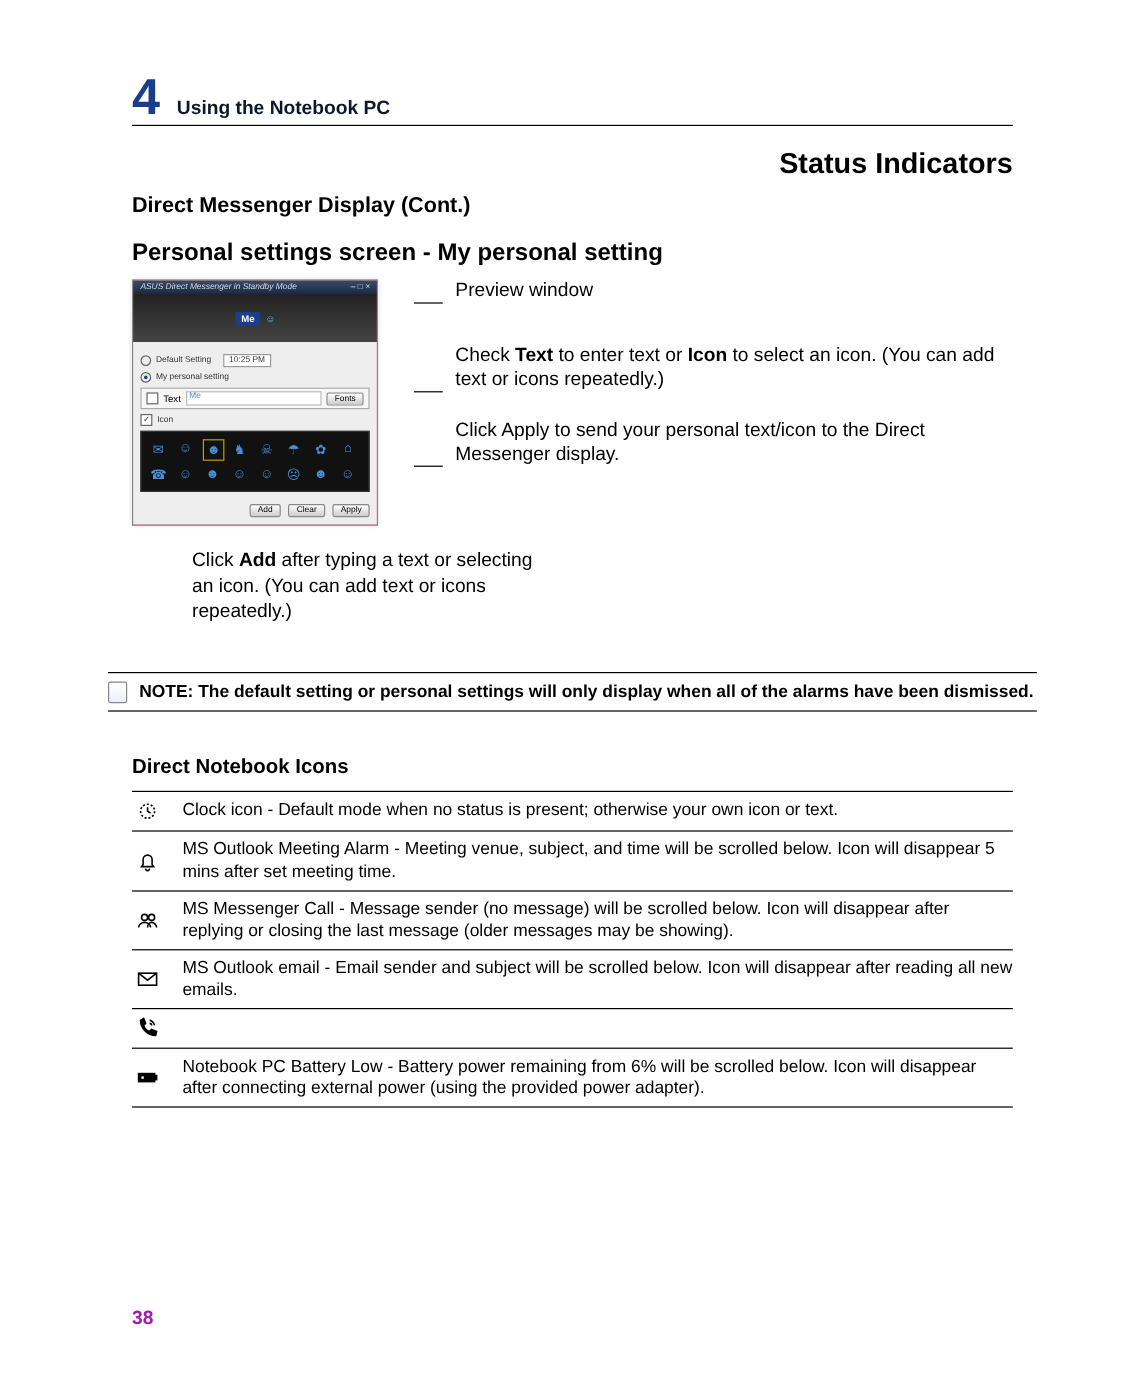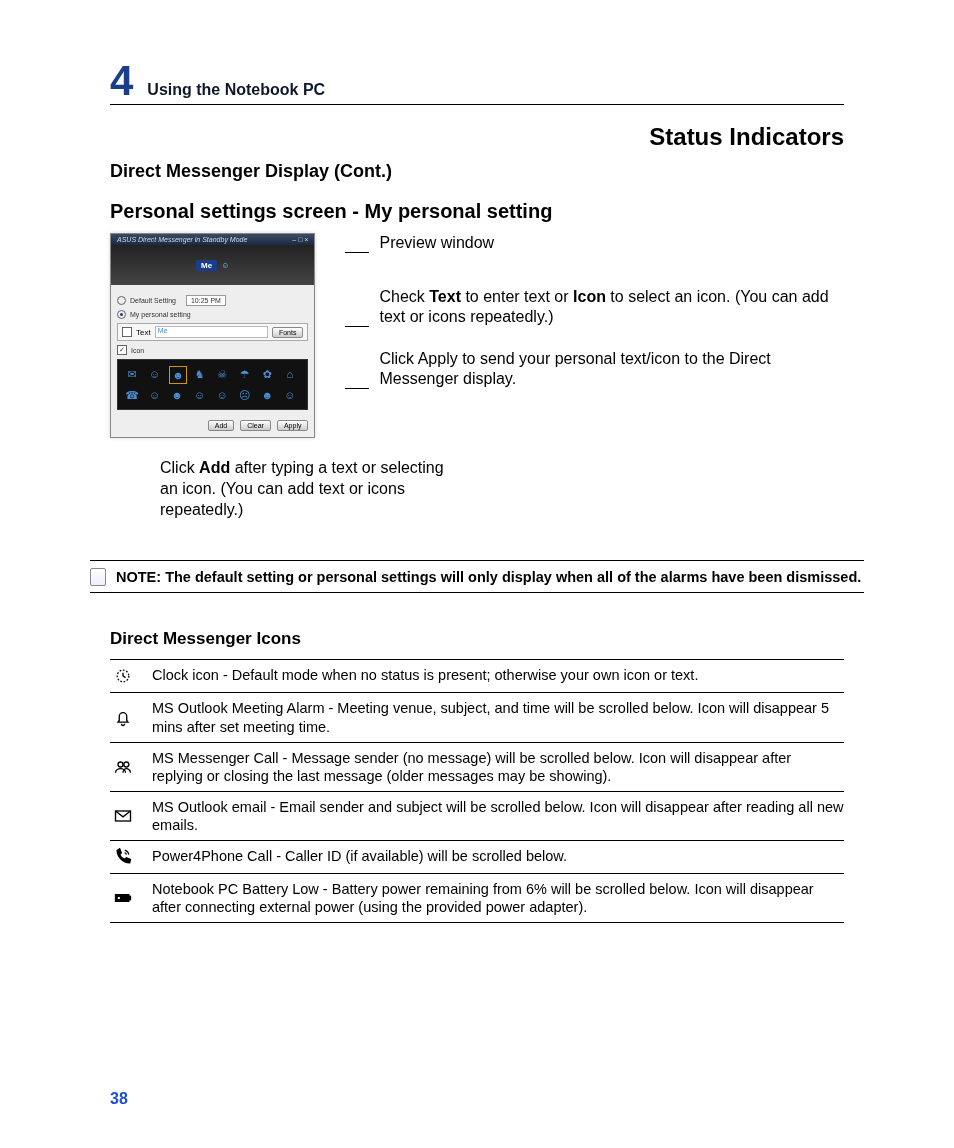--- a/index.html
+++ b/index.html
@@ -208,21 +208,21 @@
     flex-shrink:0;
   }
   .desc-cell {
     flex:1;
     line-height:1.25;
   }
   .pagenum {
     position:absolute;
     left:110px;
     bottom:40px;
-    color:#1d4ed8;
+    color:#a21caf;
     font-weight:bold;
     font-size:16px;
   }
   svg.ic20{width:20px;height:20px;stroke:#000;fill:none;stroke-width:1.6;}
 </style>
 </head>
 <body>
 
 <div class="page">
 
@@ -312,21 +312,21 @@
 
   <div class="below-caption">
     <span>Click </span><b>Add</b><span> after typing a text or selecting an icon. (You can add text or icons repeatedly.)</span>
   </div>
 
   <div class="notebox">
     <span class="note-icon"></span>
     <span class="note-text">NOTE: The default setting or personal settings will only display when all of the alarms have been dismissed.</span>
   </div>
 
-  <div class="icons-heading">Direct Messenger Icons</div>
+  <div class="icons-heading">Direct Notebook Icons</div>
 
   <div class="icon-table" style="border-top:1px solid #000;">
     <div class="icon-row">
       <div class="icon-cell">
         <svg class="ic20" viewBox="0 0 24 24">
             <circle cx="12" cy="12" r="7" stroke-dasharray="2,2"></circle>
             <path d="M12 8v4l3 2"></path>
           </svg>
       </div>
       <div class="desc-cell">Clock icon - Default mode when no status is present; otherwise your own icon or text.</div>
@@ -359,21 +359,20 @@
       </div>
       <div class="desc-cell">MS Outlook email - Email sender and subject will be scrolled below. Icon will disappear after reading all new emails.</div>
     </div>
     <div class="icon-row">
       <div class="icon-cell">
         <svg class="ic20" viewBox="0 0 24 24">
             <path d="M5 4c0 8 7 15 15 15l1-4-5-2-2 2c-3-1-5-3-6-6l2-2-2-5-3 2z" fill="#000"></path>
             <path d="M14 4c1 0 4 1 5 5M14 7c1 0 2 1 2 2" stroke="#000" fill="none"></path>
           </svg>
       </div>
-      <div class="desc-cell">Power4Phone Call - Caller ID (if available) will be scrolled below.</div>
     </div>
     <div class="icon-row">
       <div class="icon-cell">
         <svg class="ic20" viewBox="0 0 24 24">
             <rect x="3" y="8" width="16" height="8" fill="#000"></rect>
             <rect x="19" y="10" width="2" height="4" fill="#000"></rect>
             <rect x="5" y="10" width="4" height="4" fill="#fff"></rect>
           </svg>
       </div>
       <div class="desc-cell">Notebook PC Battery Low - Battery power remaining from 6% will be scrolled below. Icon will disappear after connecting external power (using the provided power adapter).</div>

